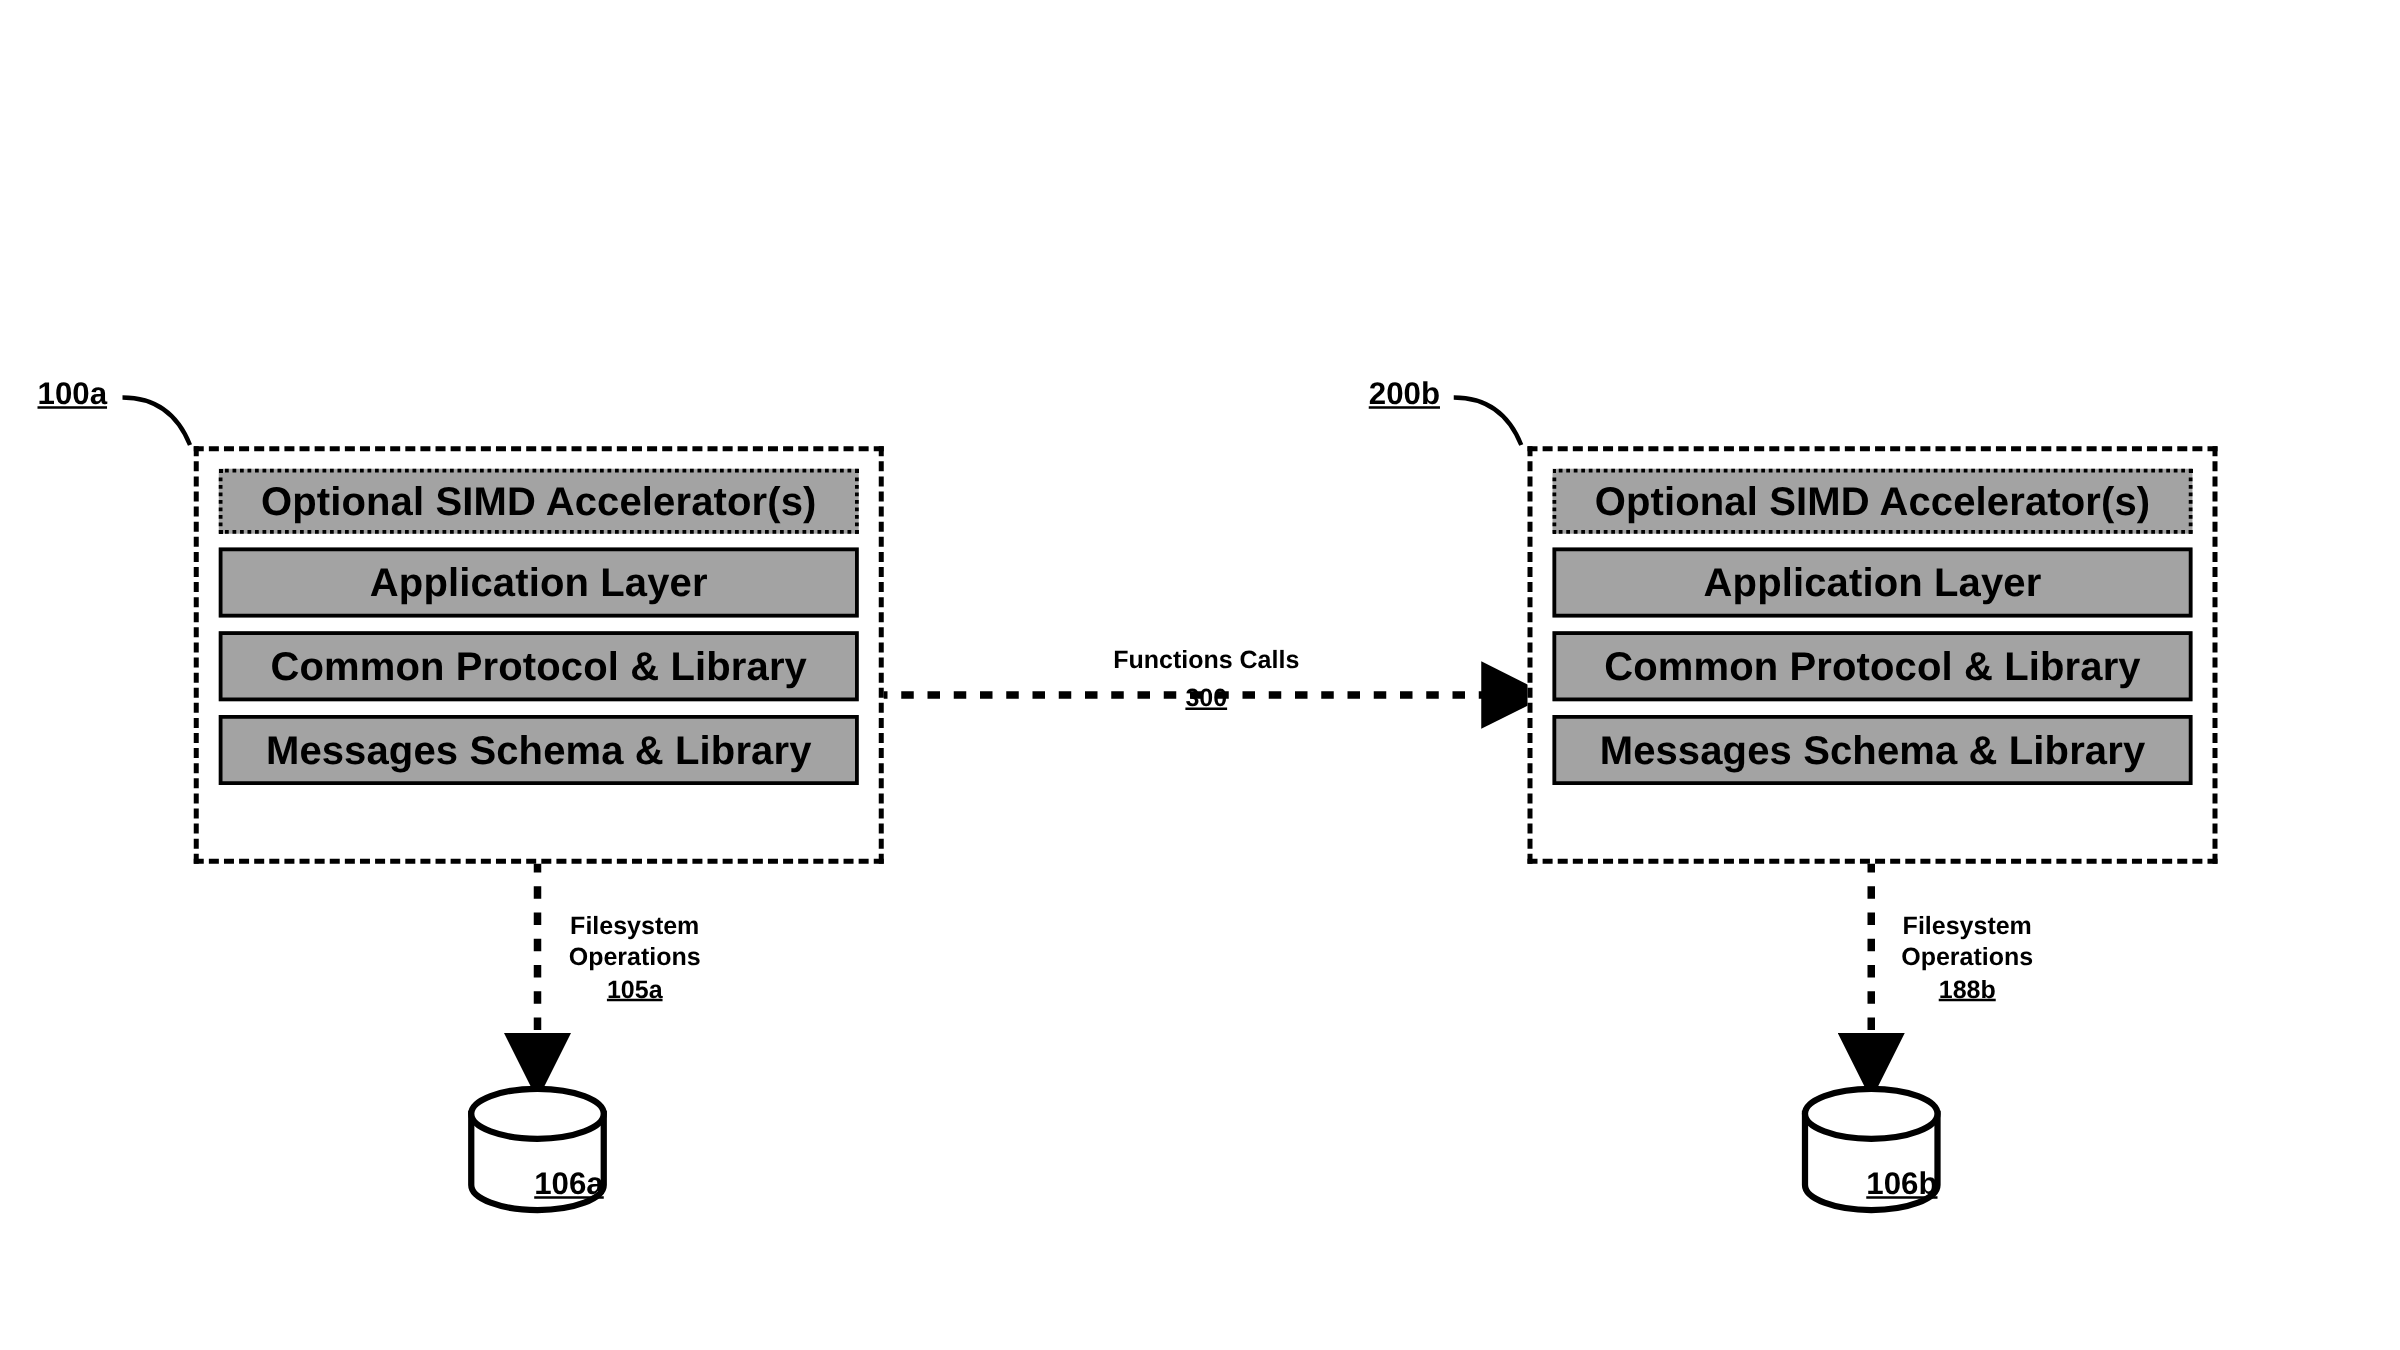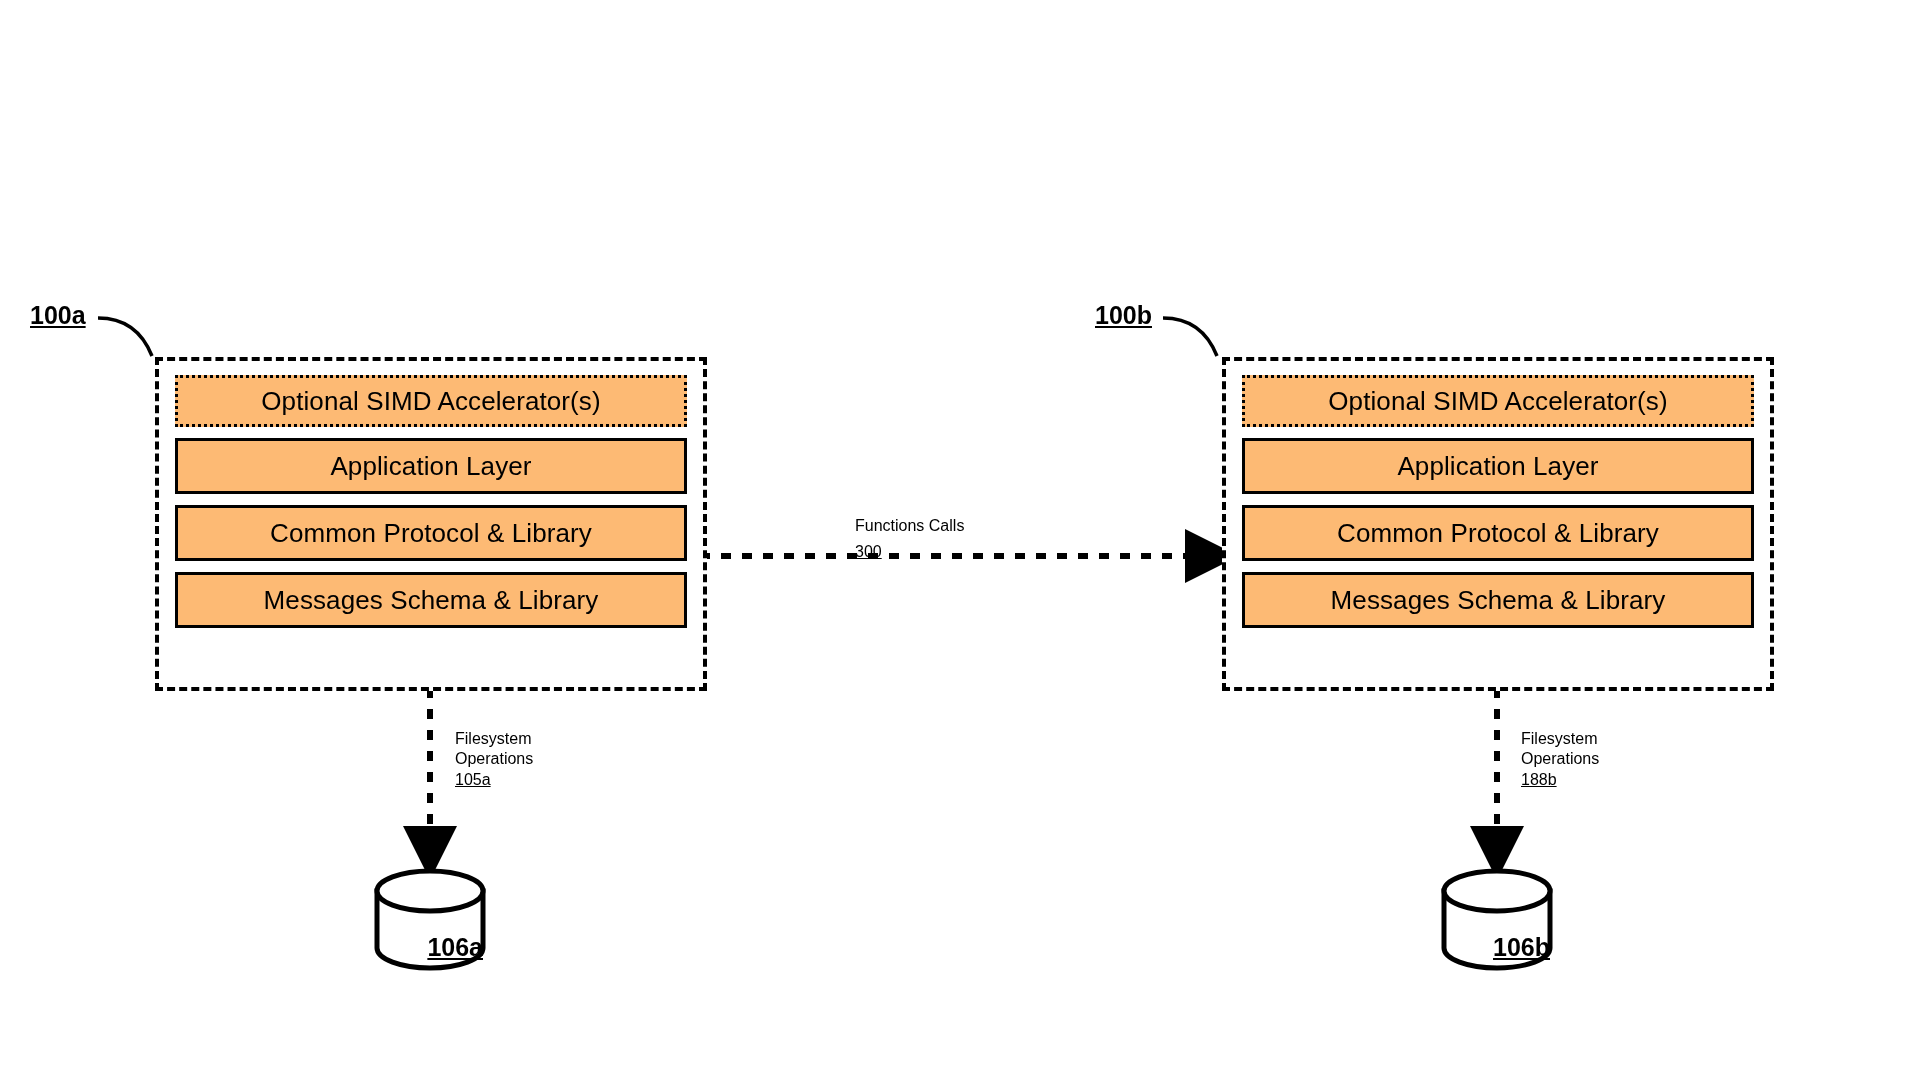--- a/index.html
+++ b/index.html
@@ -32,49 +32,50 @@
     background: #ffffff;
     padding: 14px 16px;
     display: flex;
     flex-direction: column;
     gap: 11px;
   }
 
   .layer {
     border: 3px solid #000000;
     box-sizing: border-box;
-    background: #fdba74;
+    background: #a3a3a3;
     height: 56px;
     display: flex;
     align-items: center;
     justify-content: center;
-    font-size: 26px;
-    font-weight: 400;
+    font-size: 32px;
+    font-weight: 700;
     letter-spacing: 0.1px;
   }
 
   .layer.dotted {
     border: 3px dotted #000000;
     height: 52px;
   }
 
   
   .ref-label {
     position: absolute;
     font-size: 25px;
     font-weight: 700;
     text-decoration: underline;
     white-space: nowrap;
   }
 
   
   .edge-label {
     position: absolute;
-    font-size: 16px;
-    font-weight: 400;
+    text-align: center;
+    font-size: 20px;
+    font-weight: 700;
     line-height: 1.27;
     white-space: nowrap;
   }
   .edge-label .num {
     text-decoration: underline;
     display: block;
   }
 
   
   .db {
@@ -147,21 +148,21 @@
   <div class="edge-label" style="left:455px; top:713px;">
     <span>Filesystem</span><br>
     <span>Operations</span>
     <span class="num">105a</span>
   </div>
 
   <div class="db" style="left:377px; top:875px;">
     <div class="db-label">106a</div>
   </div>
 
-  <div class="ref-label" style="left:1095px; top:285px;">100b</div>
+  <div class="ref-label" style="left:1095px; top:285px;">200b</div>
 
   <div class="system-box" style="left:1222px; top:341px; width:552px; height:334px;">
     <div class="layer dotted">Optional SIMD Accelerator(s)</div>
     <div class="layer">Application Layer</div>
     <div class="layer">Common Protocol &amp; Library</div>
     <div class="layer">Messages Schema &amp; Library</div>
   </div>
 
   <div class="edge-label" style="left:1521px; top:713px;">
     <span>Filesystem</span><br>

